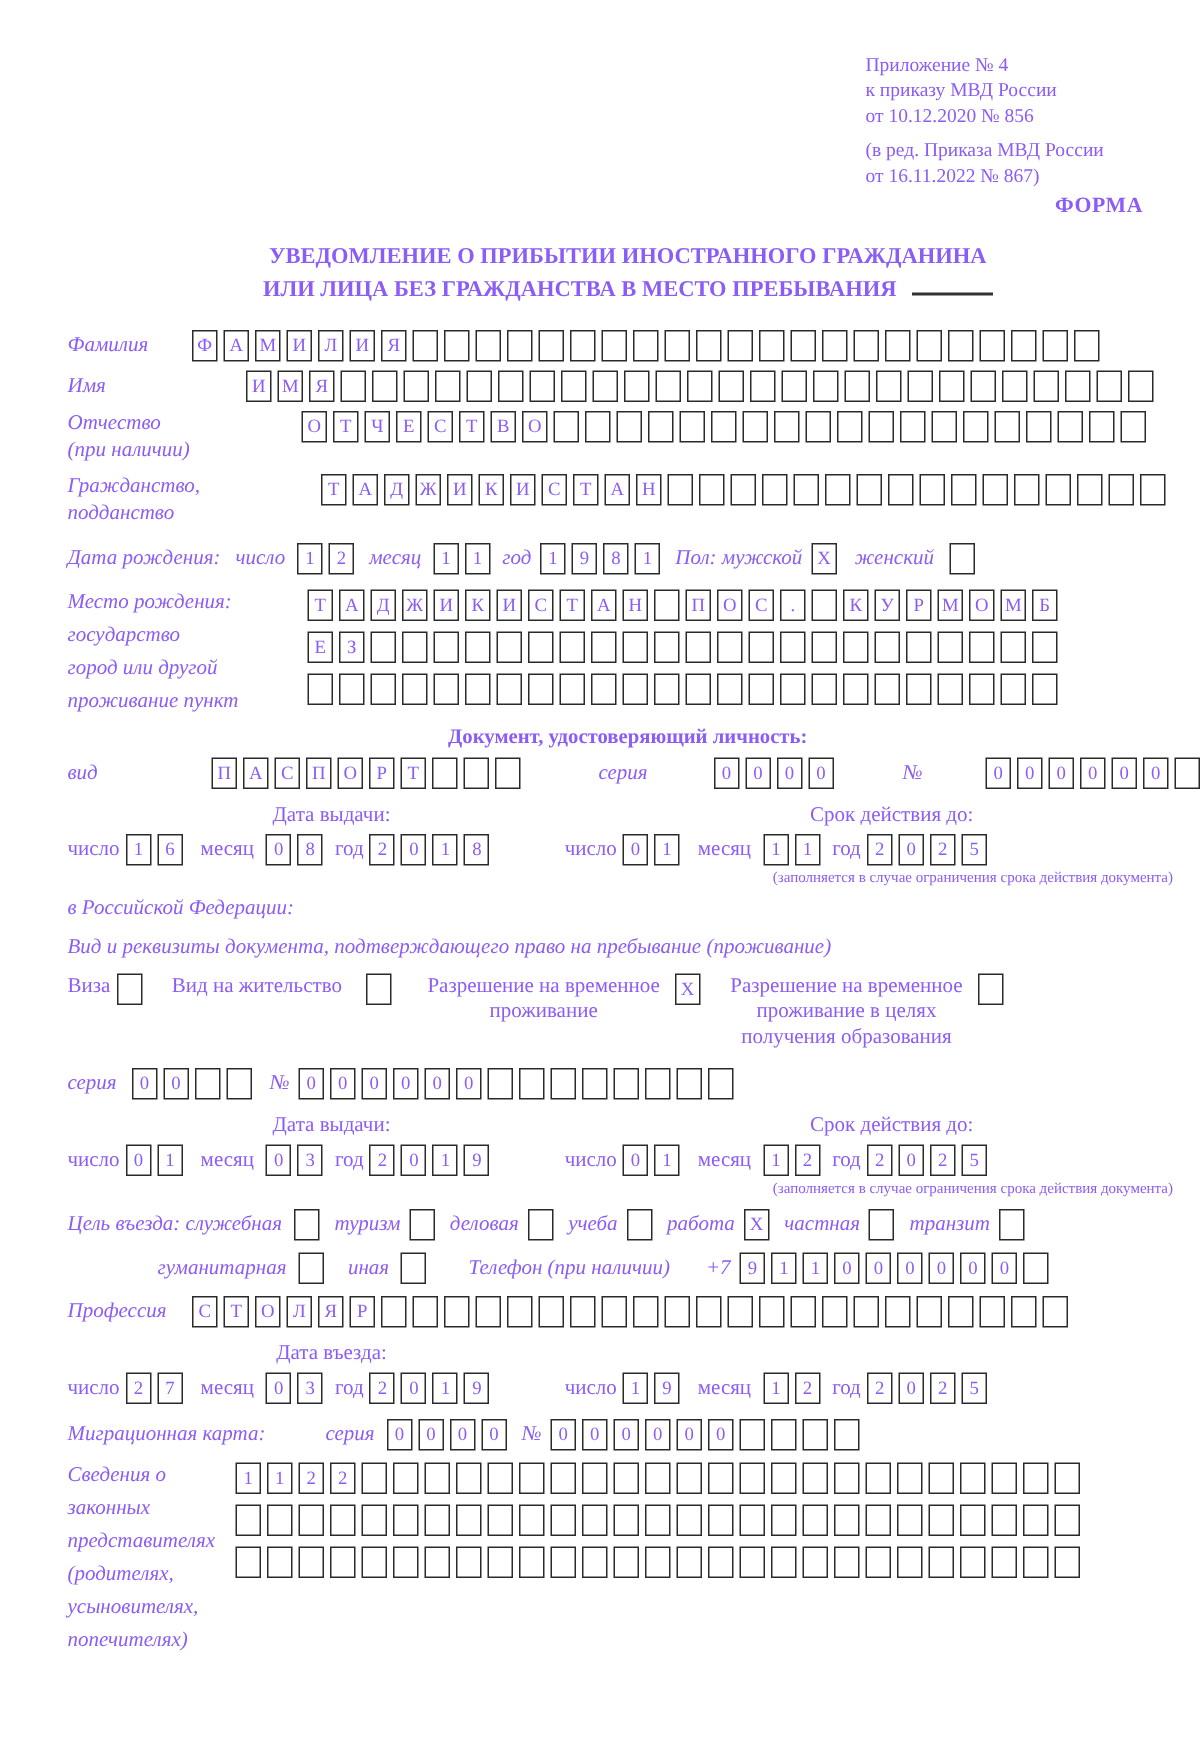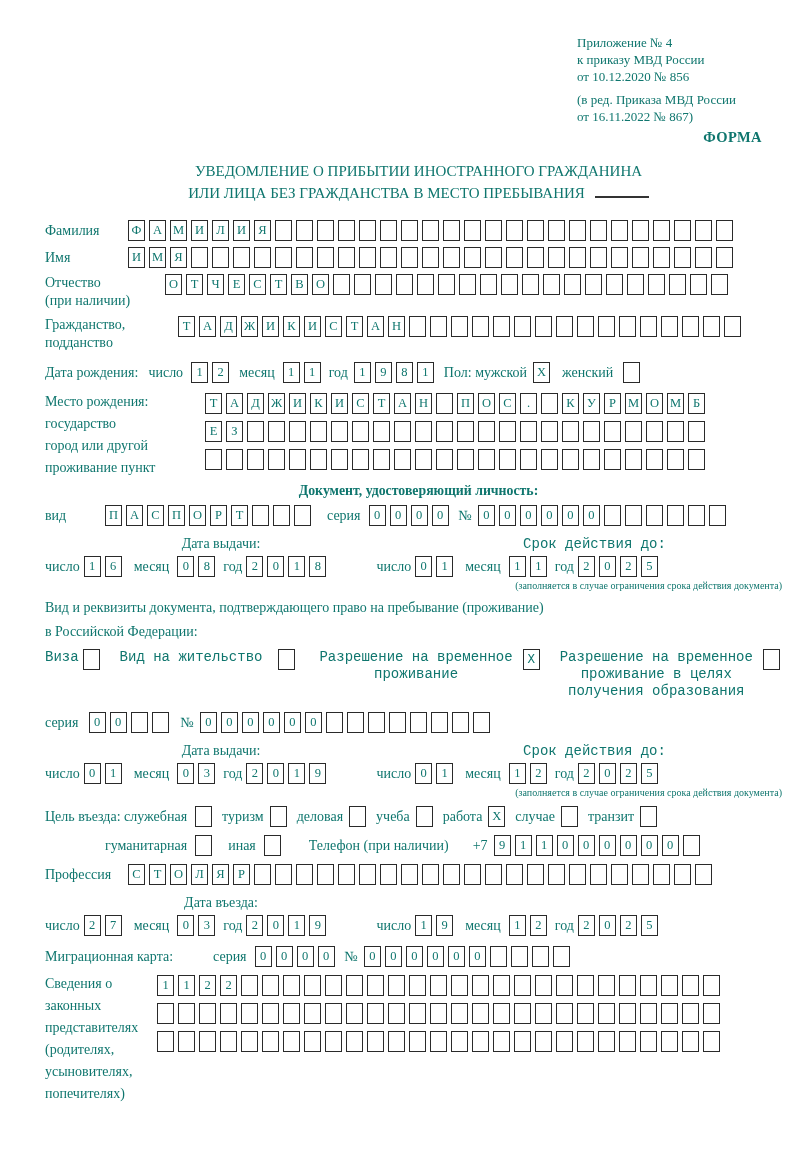--- a/index.html
+++ b/index.html
@@ -1,50 +1,50 @@
 <!DOCTYPE html>
 <html><head>
 <meta charset="utf-8">
 <style>
   * { margin:0; padding:0; box-sizing:border-box; }
   html,body { background:#ffffff; }
   .page {
     width:800px; height:1163px; margin:0 auto; background:#fff;
-    color:#0f766e; font-family:"Liberation Serif","DejaVu Serif",serif;
+    color:#8b5cf6; font-family:"Liberation Serif","DejaVu Serif",serif;
     padding:34px 8px 0 45px; overflow:hidden; position:relative;
   }
   .apx { margin-left:532px; font-size:13px; line-height:17px; }
   .apx2 { margin-left:532px; font-size:13px; line-height:17px; margin-top:6px; }
   .forma { text-align:right; padding-right:30px; font-weight:bold; font-size:14.5px; margin-top:4px; letter-spacing:.4px; }
-  .title { text-align:center; font-weight:normal; font-size:15px; line-height:22px; margin-top:14px; }
+  .title { text-align:center; font-weight:bold; font-size:15px; line-height:22px; margin-top:14px; }
   .blankline { display:inline-block; width:54px; border-bottom:2px solid #333; height:13px; margin-left:10px; }
   .sec1 { text-align:center; font-weight:bold; font-size:13.8px; margin-top:26px; }
-  .lbl { font-size:14px; line-height:18px; }
+  .lbl { font-size:14px; line-height:18px;font-style:italic; }
   .r { display:flex; align-items:center; }
   .rt { display:flex; align-items:flex-start; }
   .boxes { display:inline-flex; gap:4px; flex:none; }
   .bx {
     width:17px; height:21px; border:1px solid #2a2a2a; flex:none;
     display:inline-flex; align-items:center; justify-content:center;
     font-size:12.5px; background:#fff;
   }
   .colL { flex:none; }
   .note { font-size:10px; }
   .ctr { text-align:center; }
   .hdr2 { display:flex; font-size:14px; margin-top:10px; }
   .hdr2 .h-left { width:352px; text-align:center; }
-  .hdr2 .h-right { flex:1; text-align:center;font-family:Liberation Mono, monospace; }
+  .hdr2 .h-right { flex:1; text-align:center; }
   .daterow { display:flex; align-items:center; margin-top:4px; font-size:14px; }
   .gap4{margin-left:4px;} .gap6{margin-left:6px;} .gap8{margin-left:8px;}
   .gap10{margin-left:10px;} .gap12{margin-left:12px;} .gap16{margin-left:16px;}
   .gap20{margin-left:20px;} .gap24{margin-left:24px;} .gap28{margin-left:28px;}
   .gap40{margin-left:40px;} .gap50{margin-left:50px;}
-  .cbitem { display:flex; align-items:flex-start;font-family:Liberation Mono, monospace; }
+  .cbitem { display:flex; align-items:flex-start; }
   .cbitem .cblab { text-align:center; font-size:14px; line-height:17px; }
-  .mt6{margin-top:6px;} .mt8{margin-top:8px;} .mt10{margin-top:10px;}
+  .mt6{margin-top:6px;gap:36px;} .mt8{margin-top:8px;} .mt10{margin-top:10px;}
   .mt12{margin-top:12px;} .mt16{margin-top:16px;}
   .stack > div { margin-bottom:7px; }
   .stack > div:last-child { margin-bottom:0; }
 </style>
 </head>
 <body>
 
 <div class="page">
 
   <div class="apx">
@@ -402,22 +402,22 @@
     <span class="boxes gap4">
         <span class="bx">2</span>
         <span class="bx">0</span>
         <span class="bx">2</span>
         <span class="bx">5</span>
       </span>
   </div>
 
   <div class="note" style="text-align:right; padding-right:10px; margin-top:3px">(заполняется в случае ограничения срока действия документа)</div>
 
+  <div class="lbl mt6">в Российской Федерации:</div>
   <div class="lbl mt8">Вид и реквизиты документа, подтверждающего право на пребывание (проживание)</div>
-  <div class="lbl mt6">в Российской Федерации:</div>
 
   <div class="rt mt8">
     <span class="cbitem">
       <span class="cblab">Виза</span>
       <span class="boxes gap4">
           <span class="bx"></span>
         </span>
     </span>
     <span class="cbitem gap20">
       <span class="cblab">Вид на жительство</span>
@@ -531,21 +531,21 @@
         <span class="bx"></span>
       </span>
     <span class="lbl gap10">учеба</span>
     <span class="boxes gap6">
         <span class="bx"></span>
       </span>
     <span class="lbl gap10">работа</span>
     <span class="boxes gap6">
         <span class="bx">X</span>
       </span>
-    <span class="lbl gap10">случае</span>
+    <span class="lbl gap10">частная</span>
     <span class="boxes gap6">
         <span class="bx"></span>
       </span>
     <span class="lbl gap10">транзит</span>
     <span class="boxes gap6">
         <span class="bx"></span>
       </span>
   </div>
 
   <div class="r mt8" style="padding-left:60px">

